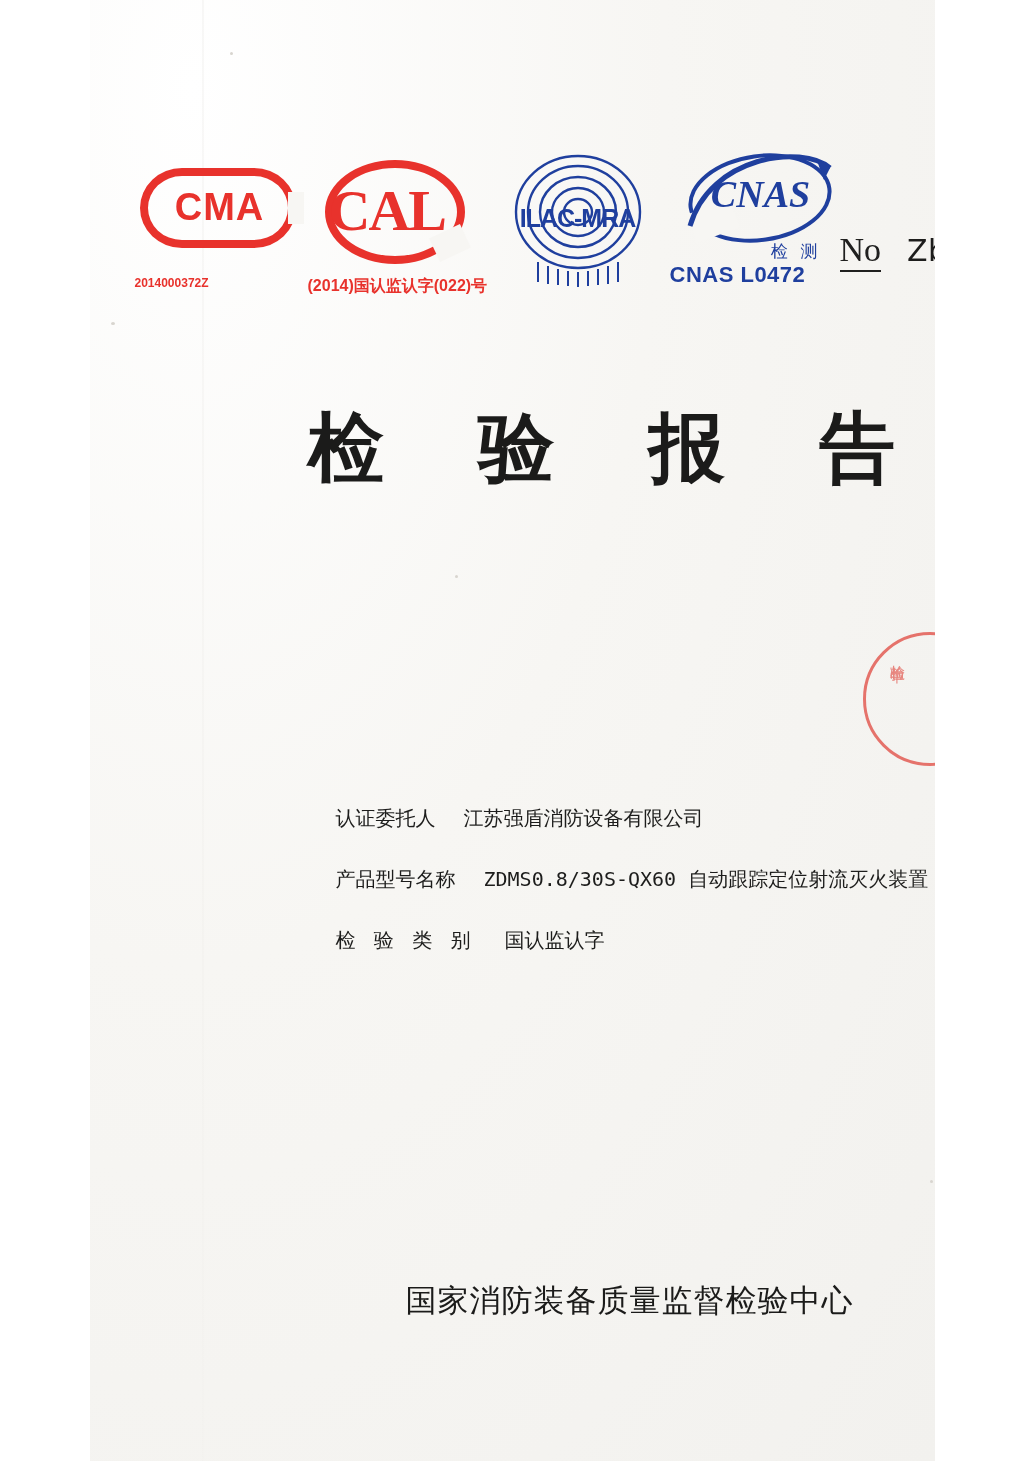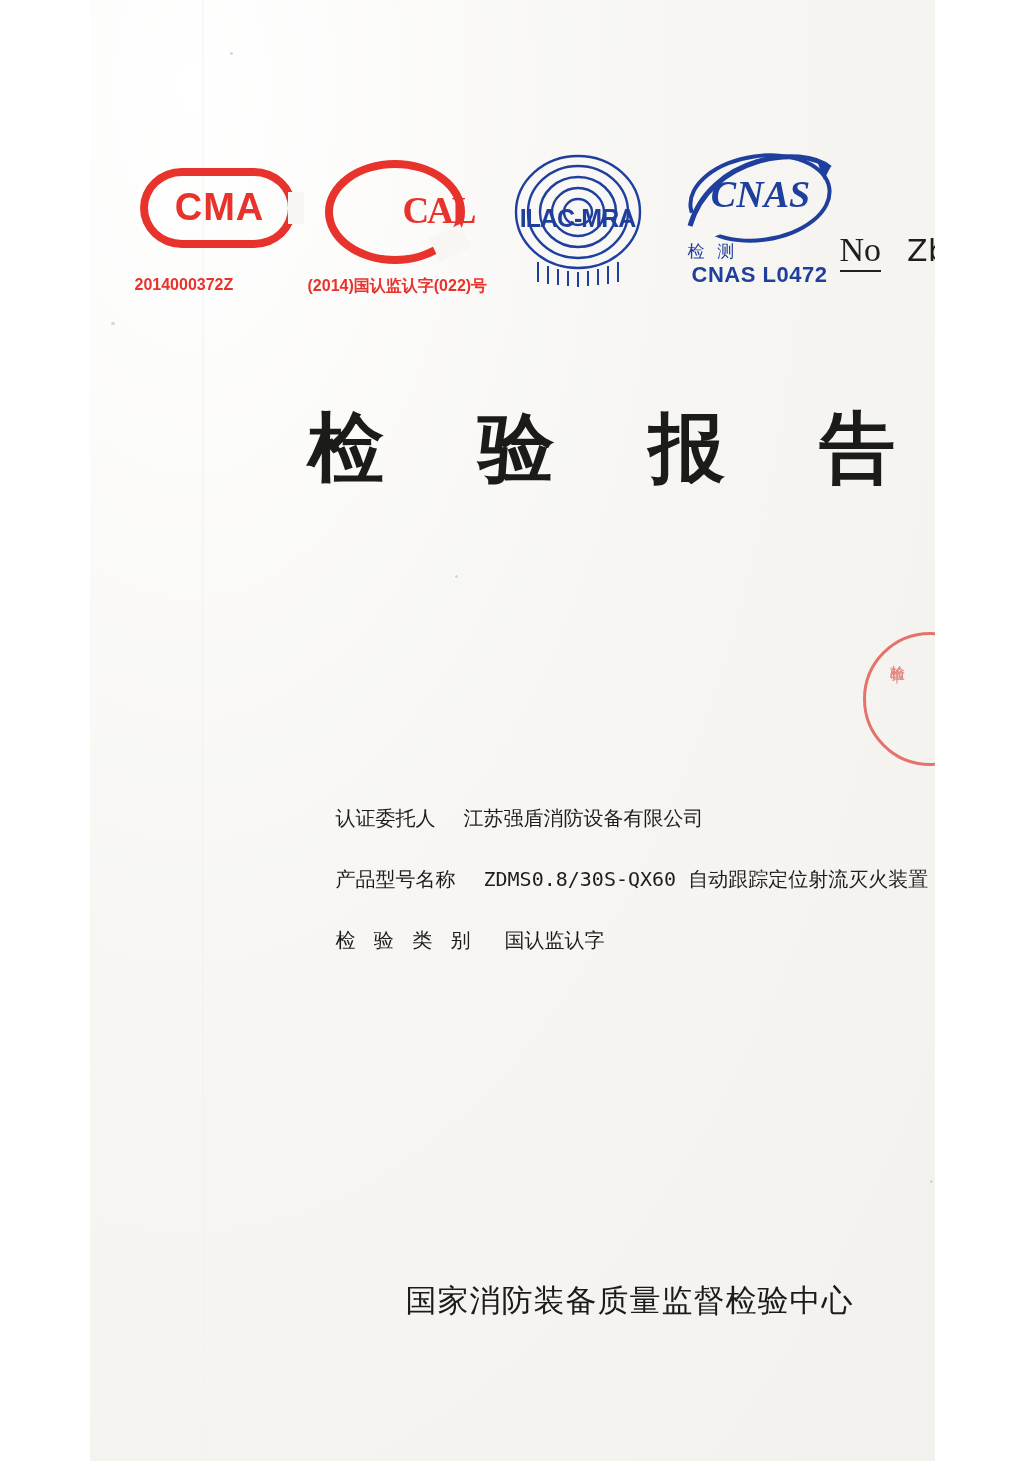--- a/index.html
+++ b/index.html
@@ -81,21 +81,21 @@
     right: -4px;
     top: 24px;
     width: 16px;
     height: 32px;
     background: #f7f6f3;
   }
   .cma-code {
     position: absolute;
     left: -5px;
     top: 108px;
-    font-size: 16px;
+    font-size: 12px;
     font-weight: bold;
     color: #e8322c;
     letter-spacing: 0px;
     white-space: nowrap;
   }
 
   
   .cal {
     position: absolute;
     left: 185px;
@@ -117,27 +117,27 @@
     position: absolute;
     left: 118px;
     top: 78px;
     width: 34px;
     height: 26px;
     background: #f7f6f3;
     transform: rotate(-25deg);
   }
   .cal-text {
     position: absolute;
-    left: 26px;
+    left: 14px;
     top: 24px;
     width: 134px;
-    text-align: right;
+    text-align: left;
     font-family: "Liberation Serif", serif;
     font-weight: bold;
-    font-size: 37px;
+    font-size: 58px;
     line-height: 70px;
     color: #e8322c;
     letter-spacing: -2px;
   }
   .cal-code {
     position: absolute;
     left: -5px;
     top: 122px;
     font-size: 16px;
     font-weight: bold;
@@ -211,34 +211,33 @@
   }
   .cnas-swoosh {
     position: absolute;
     left: 14px;
     top: 0px;
     width: 152px;
     height: 100px;
   }
   .cnas-sub1 {
     position: absolute;
-    left: 18px;
+    left: 6px;
     top: 90px;
     width: 146px;
-    text-align: left;
+    text-align: right;
     font-size: 17px;
     color: #1f3f9e;
     letter-spacing: 4px;
   }
   .cnas-sub2 {
     position: absolute;
     left: 0px;
     top: 112px;
     width: 180px;
-    text-align: center;
     font-size: 22px;
     font-weight: bold;
     color: #1f3f9e;
     letter-spacing: 0.5px;
   }
 
   
   .serial {
     position: absolute;
     left: 710px;

